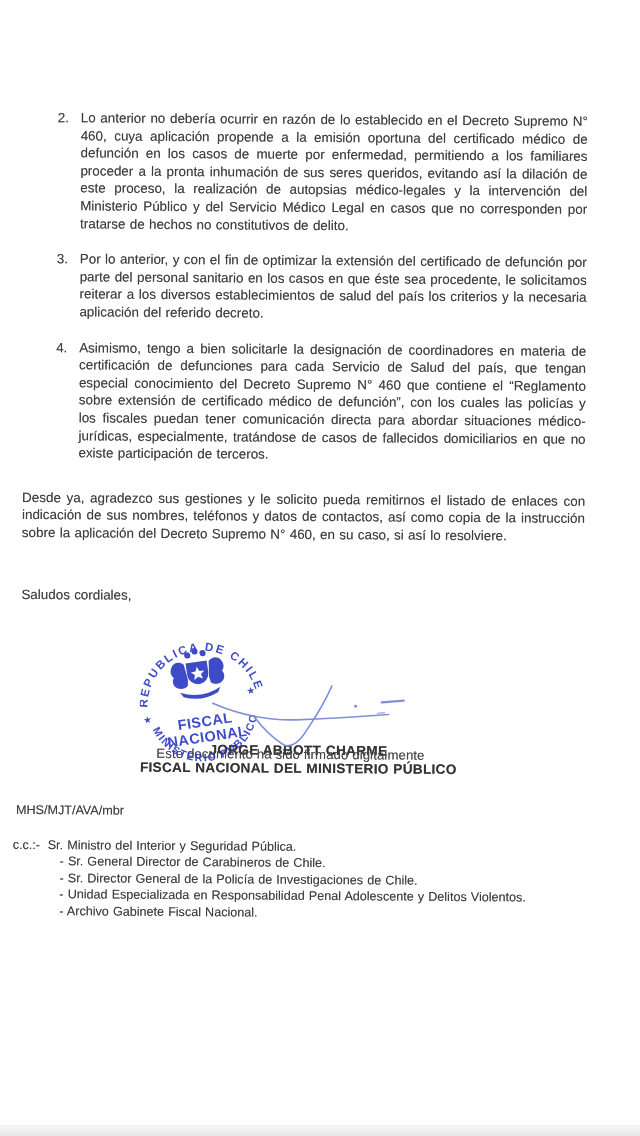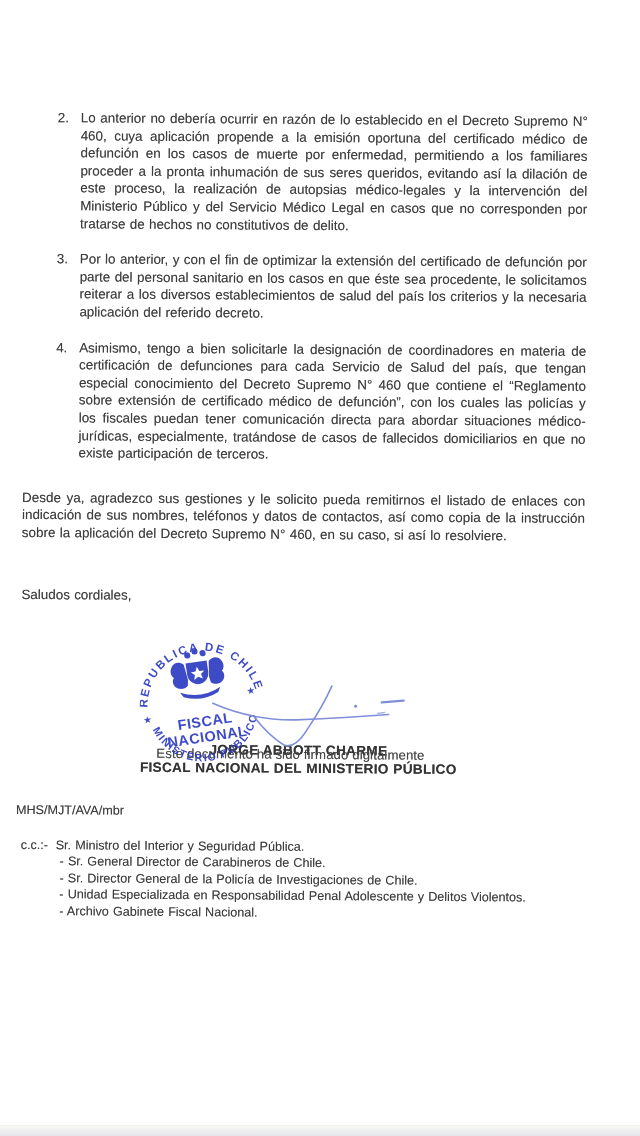--- a/index.html
+++ b/index.html
@@ -56,21 +56,21 @@
     font-size:12.6px;
     text-shadow:0 0 0.4px rgba(70,70,70,.5);
   }
   .cc-block{
     margin:17px 0 0 15px;
     font-size:12.6px;
     line-height:16.6px;
     text-shadow:0 0 0.4px rgba(70,70,70,.5);
   }
   .cc-first{display:flex;}
-  .cc-first .cc-label{flex:0 0 35px;margin-left:8px;}
+  .cc-first .cc-label{flex:0 0 35px;}
   .cc-rest{margin-left:47px;}
 
   .footer-strip{
     position:absolute;left:0;right:0;bottom:0;height:10px;
     background:linear-gradient(#f7f7f5 0%,#ededef 55%,#e5e6ea 100%);
     border-top:1px solid #f1f1ee;
   }
 </style>
 </head>
 <body>

